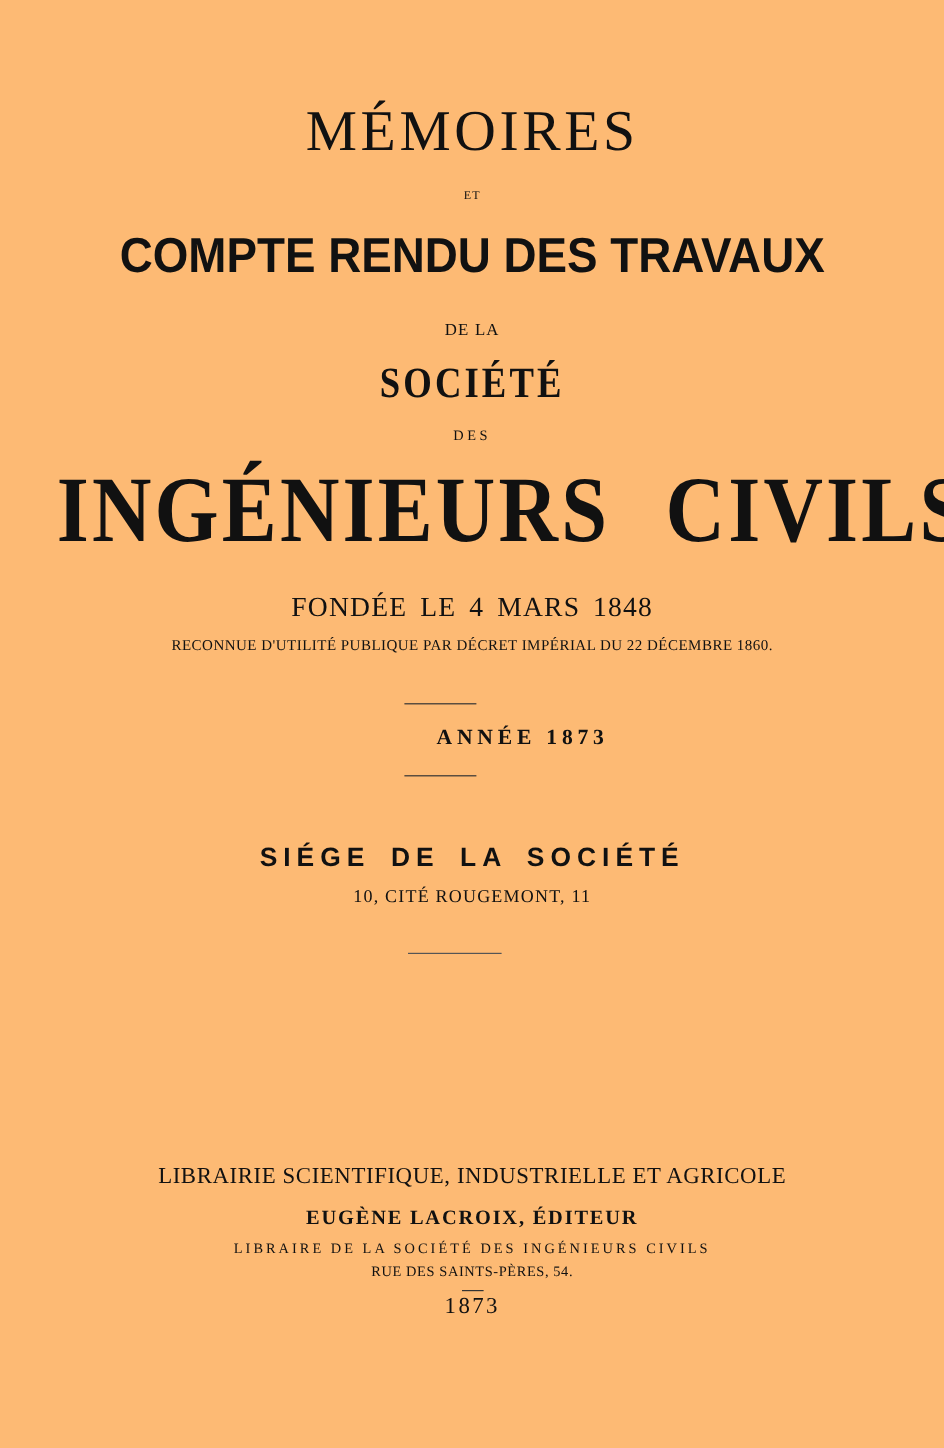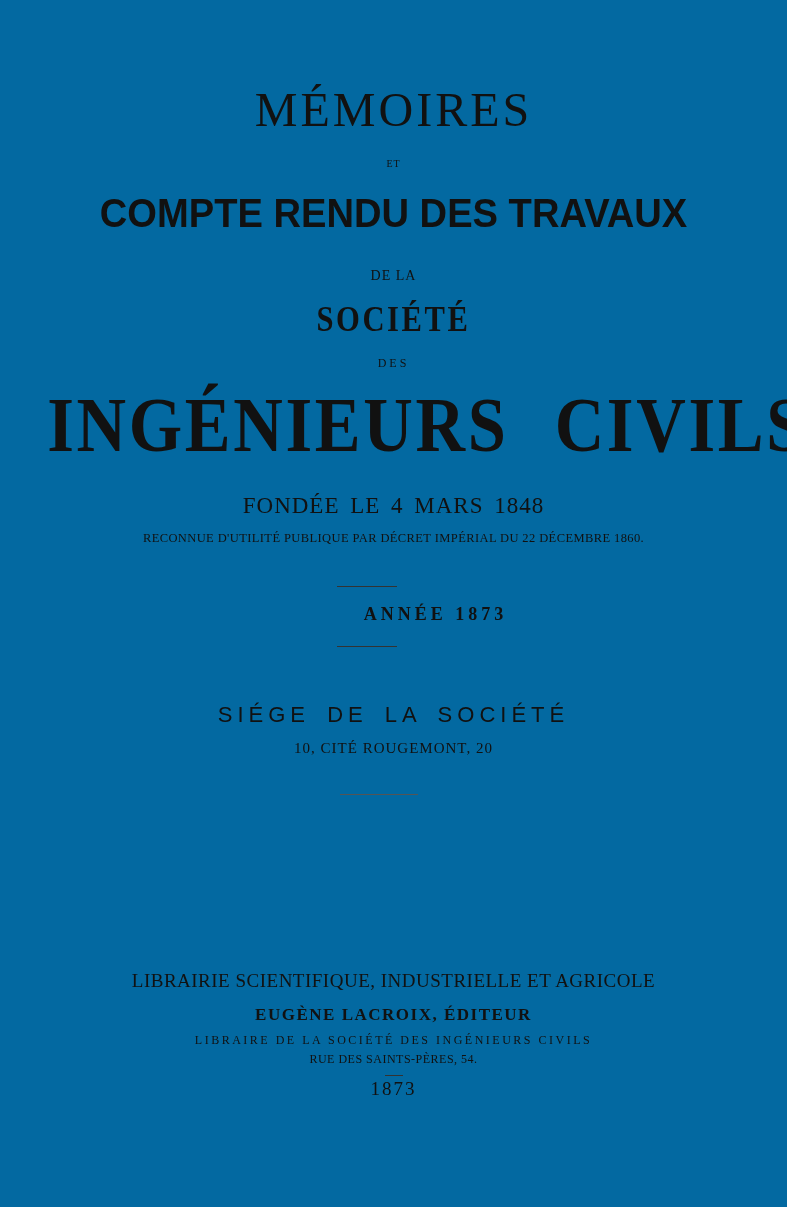--- a/index.html
+++ b/index.html
@@ -1,20 +1,20 @@
 <!DOCTYPE html>
 <html><head>
 <meta charset="utf-8">
 <style>
   html, body { margin: 0; padding: 0; background: #ffffff; }
   body { width: 787px; height: 1207px; position: relative; overflow: hidden; color: #111; }
-  .page { position: absolute; left: 0; top: 0; width: 787px; height: 1207px; background: #0369a1; }
+  .page { position: absolute; left: 0; top: 0; width: 787px; height: 1207px; background: #fdba74; }
   .line { position: absolute; left: 0; width: 787px; text-align: center; white-space: nowrap; }
   .serif { font-family: "Liberation Serif", "DejaVu Serif", serif; }
-  .sans { font-family: "Liberation Sans", "DejaVu Sans", sans-serif; }
+  .sans { font-family: "Liberation Sans", "DejaVu Sans", sans-serif; font-weight: bold; }
   .rule { position: absolute; height: 1px; background: #333; }
 
   .memoires { top: 82px; font-size: 48px; letter-spacing: 3px; font-weight: normal; }
   .et { top: 158px; font-size: 10px; letter-spacing: 1px; }
   .compte { top: 190px; font-size: 41px; font-weight: bold; letter-spacing: 0px; transform: scaleX(0.93); }
   .dela { top: 268px; font-size: 14px; letter-spacing: 1px; }
   .societe { top: 298px; font-size: 36px; font-weight: bold; letter-spacing: 3px; transform: scaleX(0.85); }
   .des { top: 356px; font-size: 12px; letter-spacing: 3px; }
   .ingenieurs { top: 380px; font-size: 78px; font-weight: bold; letter-spacing: 3px; word-spacing: 30px; transform: scaleX(0.88); }
   .fondee { top: 493px; font-size: 23px; letter-spacing: 1px; word-spacing: 4px; }
@@ -42,21 +42,21 @@
   <div class="line serif des">DES</div>
   <div class="line serif ingenieurs">INGÉNIEURS CIVILS</div>
   <div class="line serif fondee">FONDÉE LE 4 MARS 1848</div>
   <div class="line serif reconnue">RECONNUE D'UTILITÉ PUBLIQUE PAR DÉCRET IMPÉRIAL DU 22 DÉCEMBRE 1860.</div>
 
   <div class="rule" style="top:586px; left:337px; width:60px;"></div>
   <div class="line serif annee">ANNÉE 1873</div>
   <div class="rule" style="top:646px; left:337px; width:60px;"></div>
 
   <div class="line sans siege">SIÉGE DE LA SOCIÉTÉ</div>
-  <div class="line serif adresse">10, CITÉ ROUGEMONT, 20</div>
+  <div class="line serif adresse">10, CITÉ ROUGEMONT, 11</div>
   <div class="rule" style="top:794px; left:340px; width:78px; background:#555;"></div>
 
   <div class="line serif editeur">EUGÈNE LACROIX, ÉDITEUR</div>
   <div class="line serif librairie">LIBRAIRIE SCIENTIFIQUE, INDUSTRIELLE ET AGRICOLE</div>
   <div class="line serif libraire-soc">LIBRAIRE DE LA SOCIÉTÉ DES INGÉNIEURS CIVILS</div>
   <div class="line serif rue">RUE DES SAINTS-PÈRES, 54.</div>
   <div class="rule" style="top:1075px; left:385px; width:18px;"></div>
   <div class="line serif year">1873</div>
 
 </div>

